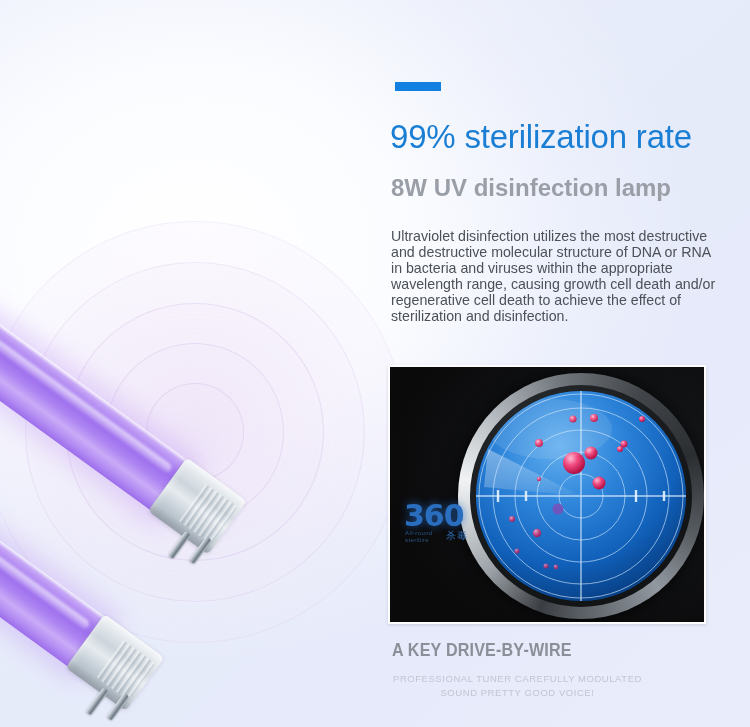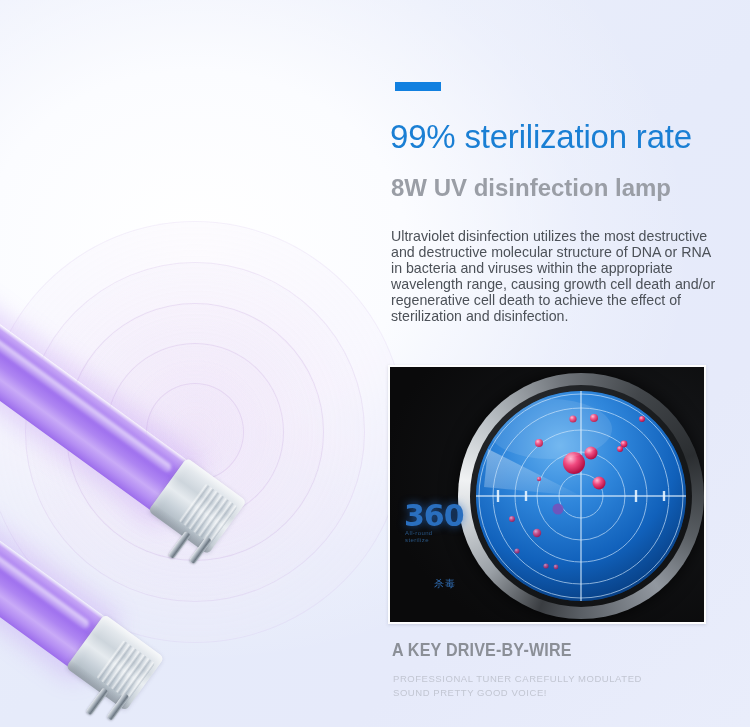--- a/index.html
+++ b/index.html
@@ -242,26 +242,25 @@
     left: 15px;
     top: 163px;
     color: #2e6298;
     font-size: 6px;
     line-height: 7px;
     letter-spacing: 0.4px;
     opacity: 0.85;
   }
   .logo360-cn {
     position: absolute;
-    left: 44px;
+    left: 56px;
     top: 162px;
     color: #2f6aae;
     font-size: 10px;
     letter-spacing: 1px;
-    margin-top: 48px;
   }
 
   
   .caption-main {
     position: absolute;
     left: 392px;
     top: 640px;
     font-size: 17.5px;
     font-weight: bold;
     color: #8b8f97;
@@ -271,20 +270,21 @@
     white-space: nowrap;
   }
   .caption-sub {
     position: absolute;
     left: 393px;
     top: 672px;
     font-size: 9.5px;
     line-height: 14px;
     color: #c2c6d2;
     letter-spacing: 0.55px;
+    text-align: center;
   }
 </style>
 </head>
 <body>
 
 <div id="page">
 
   <div class="rings">
     <div class="ring r5"></div>
     <div class="ring r4"></div>

